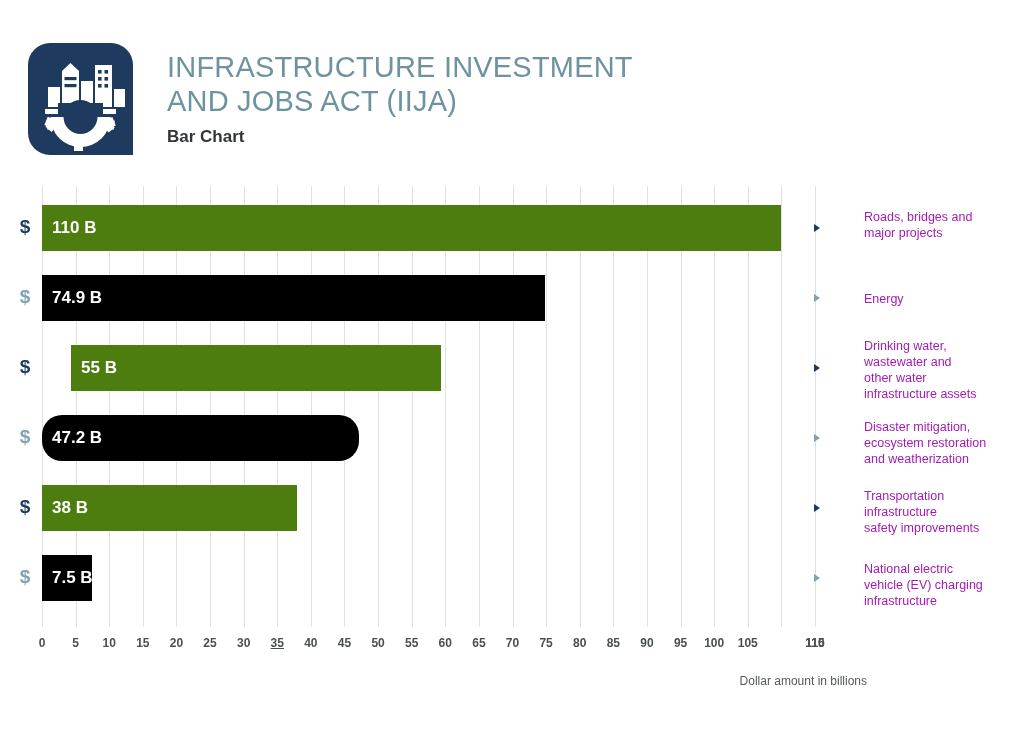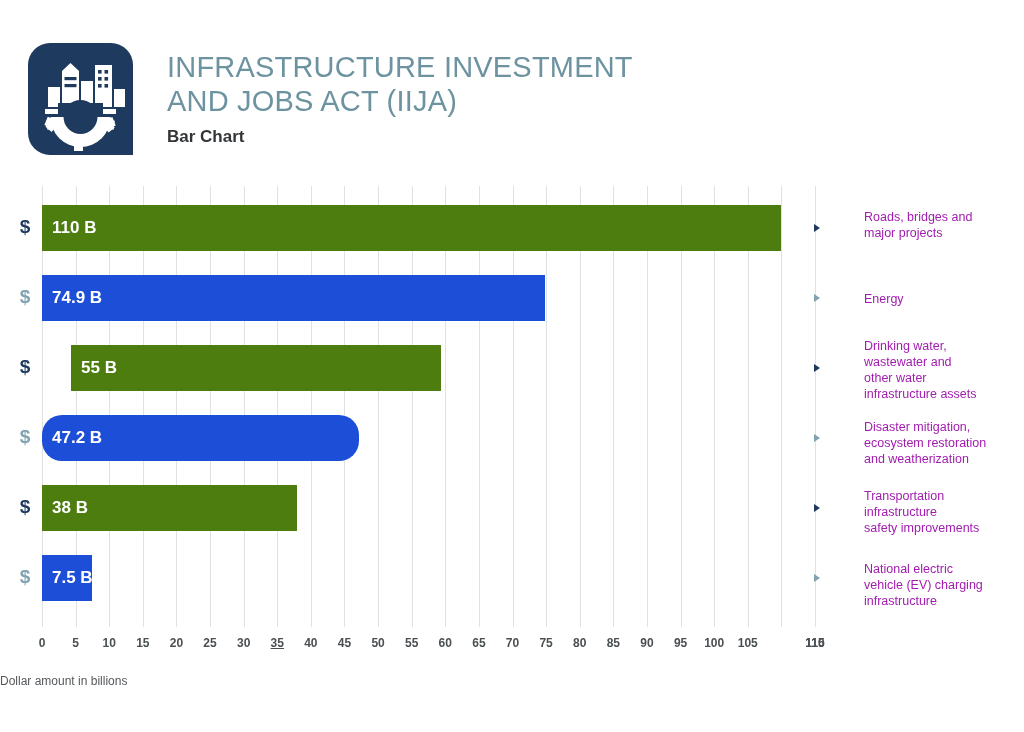--- a/index.html
+++ b/index.html
@@ -58,21 +58,21 @@
     background: #dfe1e2;
   }
 
   .bar-row { position: absolute; left: 0; width: 773px; }
   .bar {
     position: absolute; left: 0; top: 0;
     height: 46px;
     display: flex; align-items: center;
   }
   .bar.navy { background: #4d7c0f; }
-  .bar.teal { background: #1d4ed8; }
+  .bar.teal { background: #000000; }
   .bar-value {
     color: #ffffff;
     font-size: 17px;
     font-weight: bold;
     padding-left: 10px;
     white-space: nowrap;
   }
 
   .dollar {
     position: absolute;
@@ -109,21 +109,21 @@
   .tick {
     position: absolute; top: 0;
     transform: translateX(-50%);
     font-size: 12px;
     font-weight: bold;
     color: #4a4f52;
   }
   #xcaption {
     position: absolute;
     left: 0; top: 674px; width: 867px;
-    text-align: left;
+    text-align: right;
     font-size: 12px;
     color: #55595c;
   }
 </style>
 </head>
 <body>
 
 <div id="page">
 
   <div id="header">

